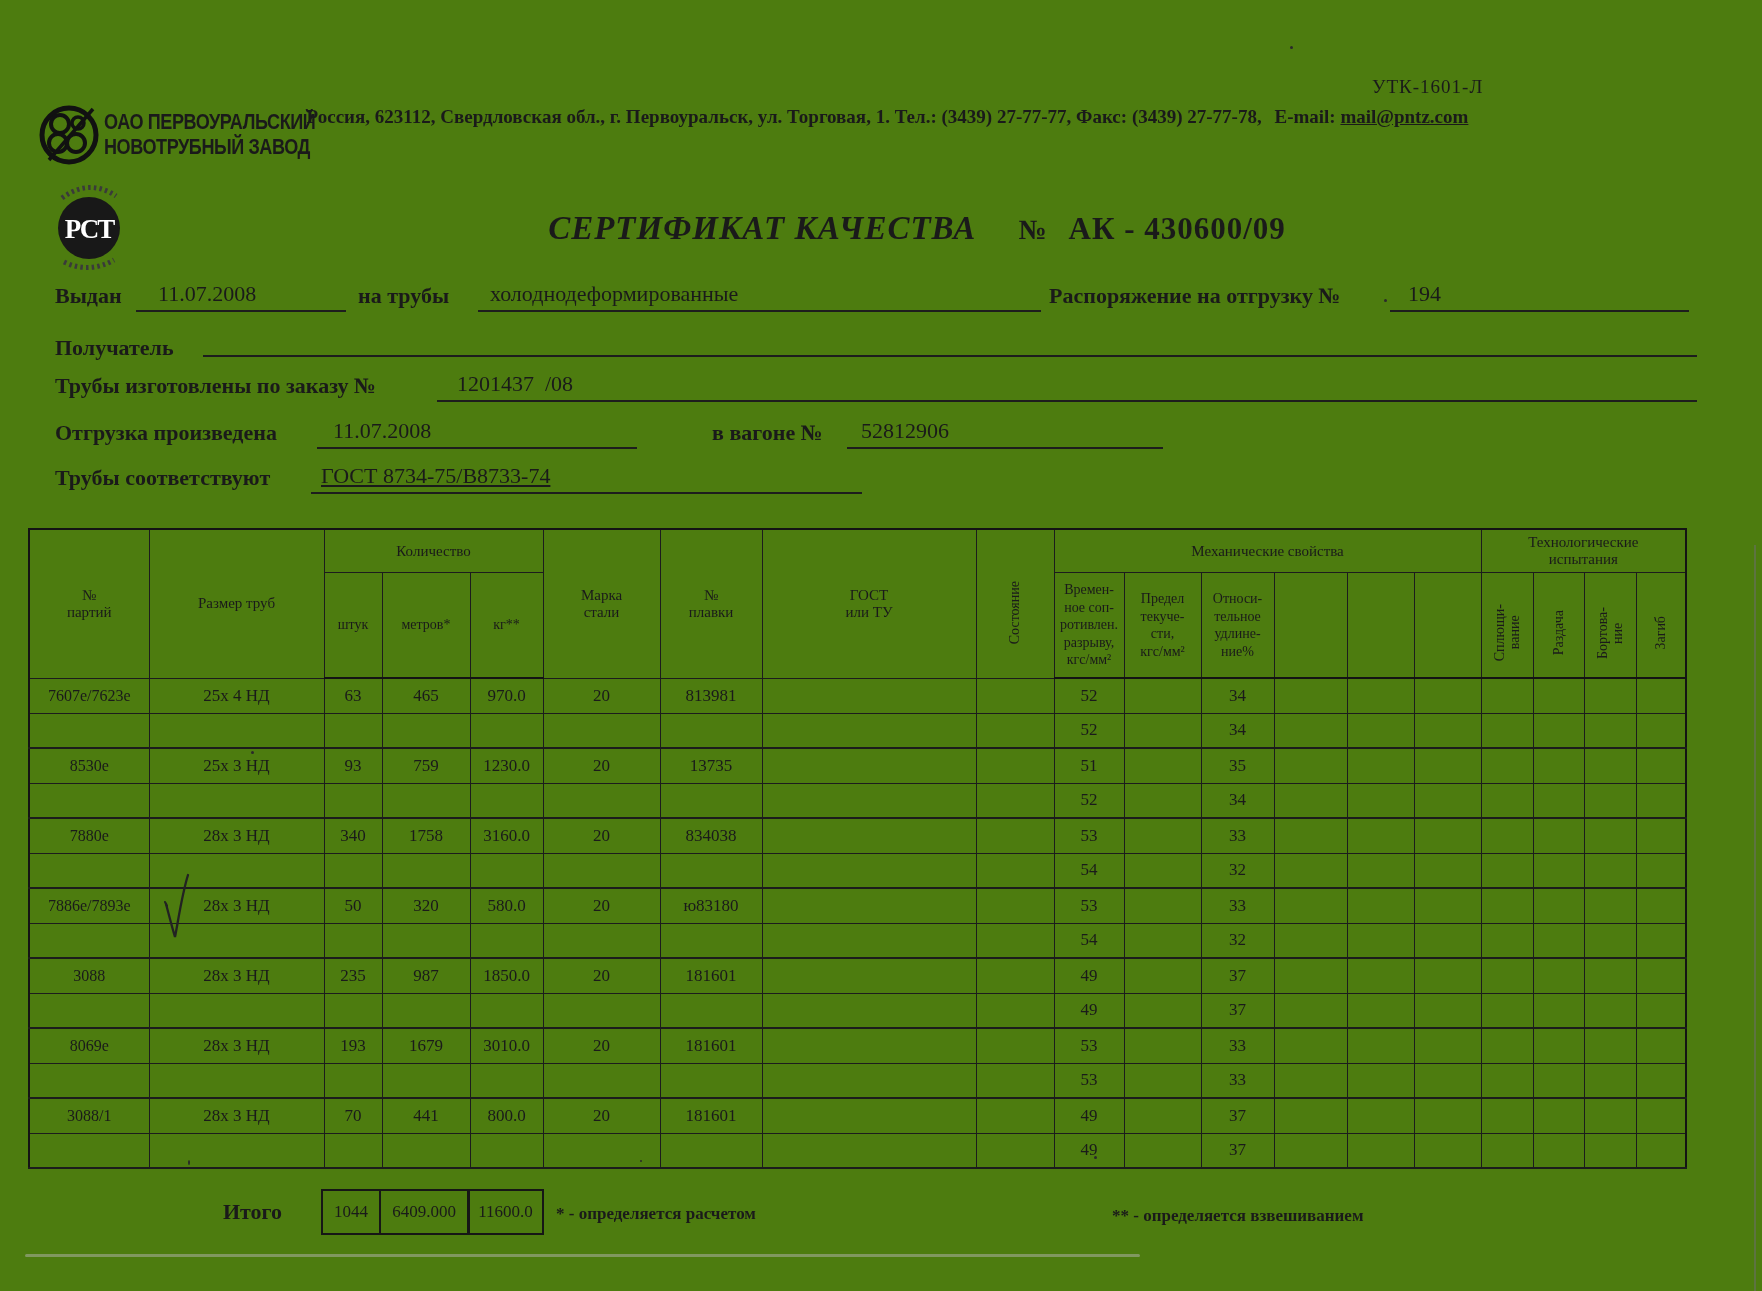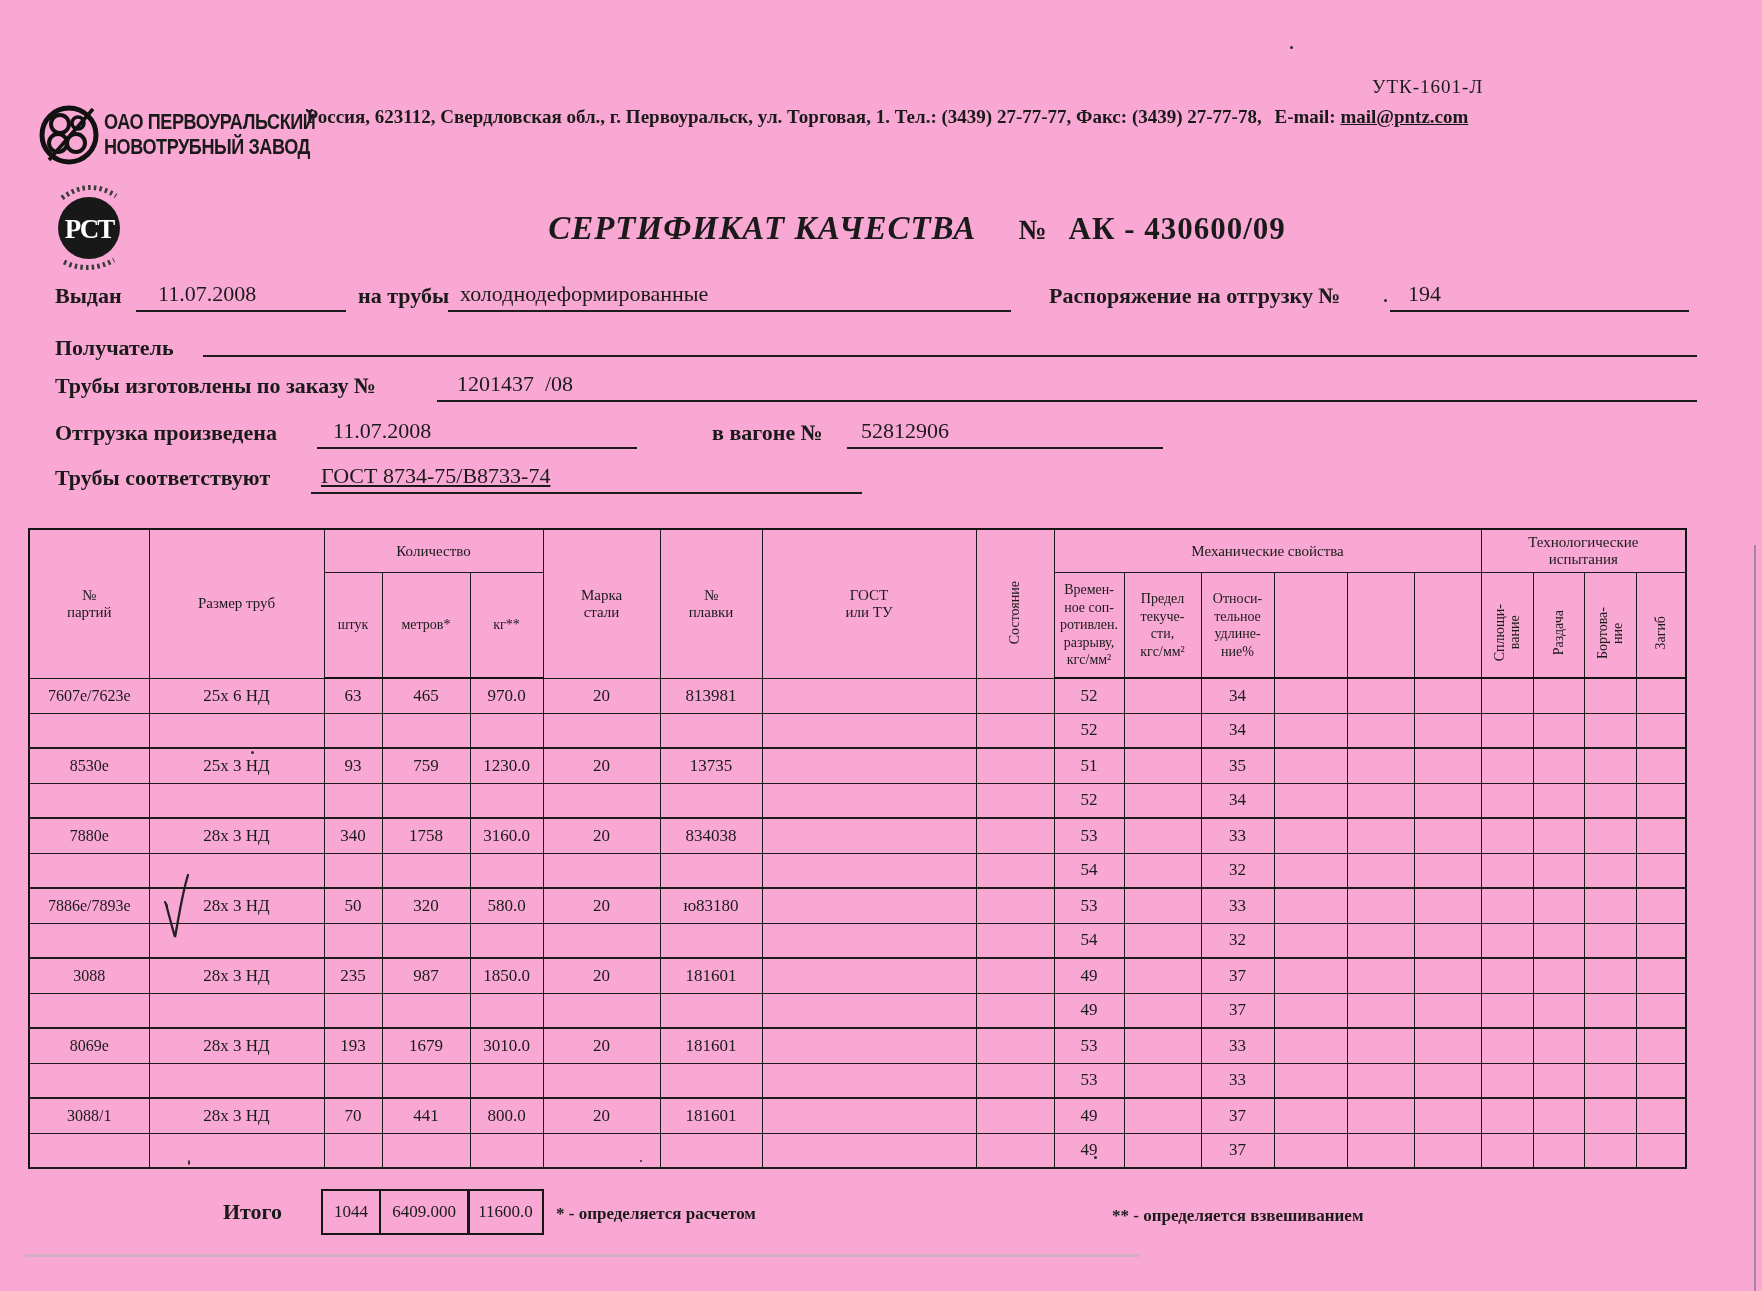--- a/index.html
+++ b/index.html
@@ -1,18 +1,18 @@
 <!DOCTYPE html>
 <html><head>
 <meta charset="utf-8">
 <style>
   html,body { margin:0; padding:0; background:#e8e8e8; }
   .page {
     position:relative; width:1762px; height:1291px; margin:0 auto;
-    background:#f9a8d4; color:#1a1a1a; overflow:hidden;
+    background:#4d7c0f; color:#1a1a1a; overflow:hidden;
     font-family:"Liberation Serif","DejaVu Serif",serif;
   }
   .abs { position:absolute; }
 
   
   .form-code { font-size:19px; letter-spacing:1px; }
 
   
   .logo-row { display:flex; gap:0; align-items:flex-start; }
   .org-name {
@@ -119,21 +119,21 @@
     <span class="t-main">СЕРТИФИКАТ КАЧЕСТВА</span>
     <span class="t-no">№</span>
     <span class="t-num">АК - 430600/09</span>
   </div>
 
   <div class="flabel" style="left:55px; top:283px;">Выдан</div>
   <div class="fline" style="left:136px; top:278px; width:210px;">
     <span class="fval" style="padding-left:22px;">11.07.2008</span>
     </div>
   <div class="flabel" style="left:358px; top:283px;">на трубы</div>
-  <div class="fline" style="left:448px; top:278px; width:563px;">
+  <div class="fline" style="left:478px; top:278px; width:563px;">
     <span class="fval" style="padding-left:12px;">холоднодеформированные</span>
     </div>
   <div class="flabel" style="left:1049px; top:283px;">Распоряжение на отгрузку №</div>
   <div class="fline" style="left:1390px; top:278px; width:299px;">
     <span class="fval" style="padding-left:18px;">194</span>
     </div>
 
   <div class="flabel" style="left:55px; top:328px;margin-top:7px;">Получатель</div>
   <div class="fline" style="left:203px; top:323px; width:1494px;">
     <span class="fval"></span>
@@ -227,21 +227,21 @@
           <th class="vert">
             <div class="vt">Бортова-
 ние</div></th>
           <th class="vert">
             <div class="vt">Загиб</div></th>
         </tr>
       </thead>
       <tbody>
           <tr class="bodyrow">
             <td>7607е/7623е</td>
-            <td>25х 6 НД</td>
+            <td>25х 4 НД</td>
             <td class="thl">63</td>
             <td>465</td>
             <td>970.0</td>
             <td class="thl">20</td>
             <td>813981</td>
             <td></td>
             <td></td>
             <td class="thl">52</td>
             <td></td>
             <td>34</td>

